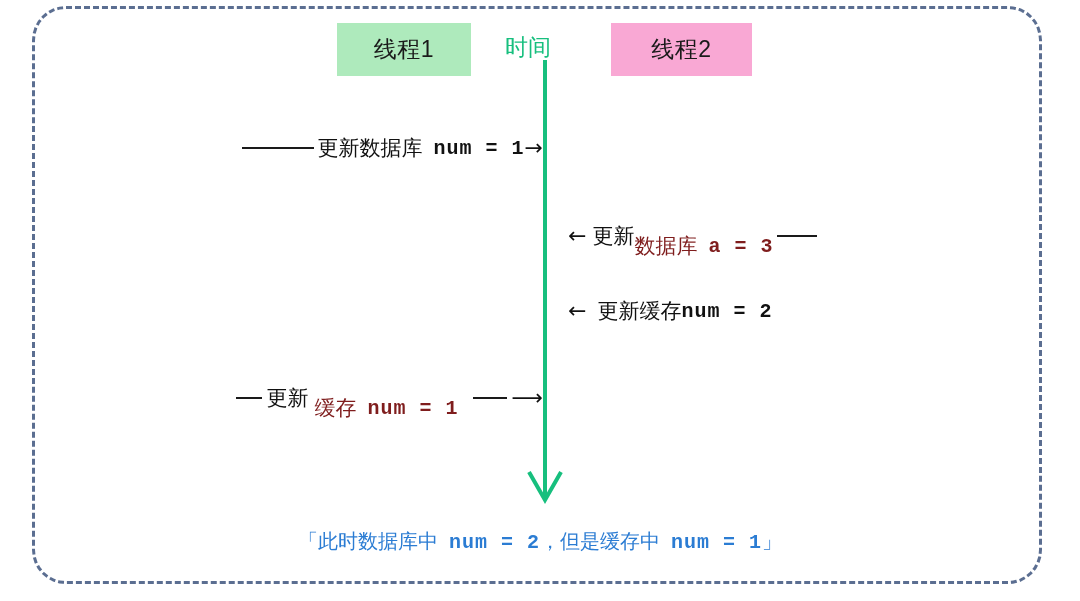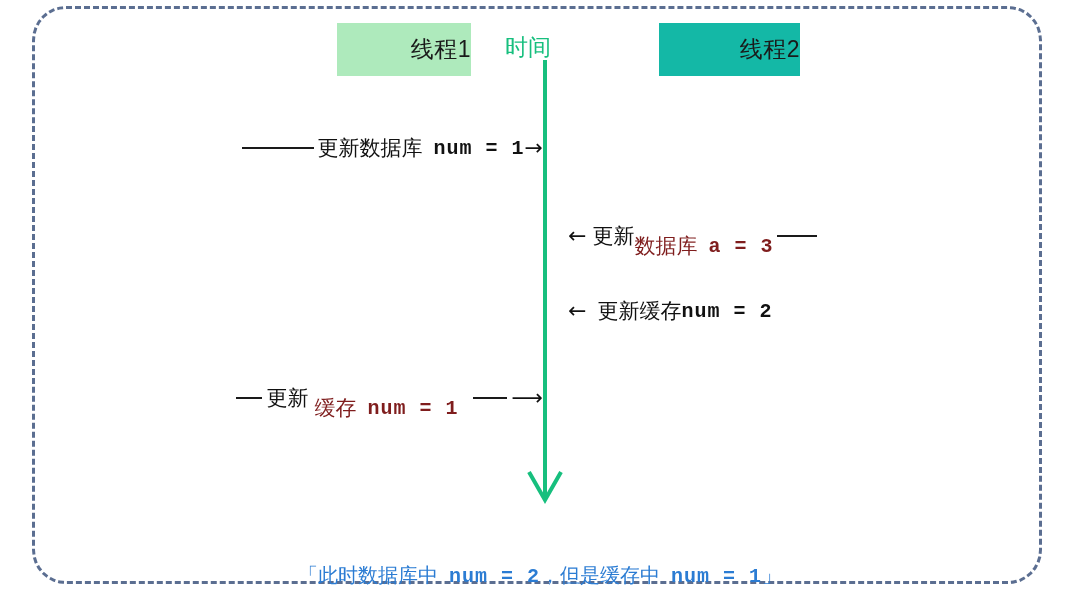--- a/index.html
+++ b/index.html
@@ -26,41 +26,40 @@
     height: 578px;
     border: 3px dashed #5b6e91;
     border-radius: 34px;
     box-sizing: border-box;
   }
   
   .header-box {
     position: absolute;
     display: flex;
     align-items: center;
-    justify-content: flex-end;
+    justify-content: center;
     font-size: 23px;
     font-weight: bold;
     color: #1a1a1a;
     letter-spacing: 0.5px;
     font-family: "Liberation Sans", "DejaVu Sans", sans-serif;
   }
   #thread1-box {
     left: 337px;
     top: 23px;
     width: 134px;
     height: 53px;
     background: #aeeabc;
   }
   #thread2-box {
     left: 611px;
     top: 23px;
     width: 141px;
     height: 53px;
-    background: #14b8a6;
-    margin-left: 48px;
+    background: #f9a8d4;
   }
   #time-label {
     position: absolute;
     left: 505px;
     top: 32px;
     width: 78px;
     text-align: left;
     font-size: 23px;
     color: #17bf7e;
     font-family: "Liberation Sans", "DejaVu Sans", sans-serif;
@@ -129,21 +128,20 @@
   
   #caption {
     position: absolute;
     left: 0;
     top: 528px;
     width: 1080px;
     text-align: center;
     font-size: 20px;
     color: #2b7cd3;
     white-space: nowrap;
-    margin-top: 34px;
   }
   #caption .mono { color: #2b7cd3; }
   #caption .cn { color: #2b7cd3; }
 </style>
 </head>
 <body>
 
 <div id="canvas">
 
   <div id="frame"></div>

